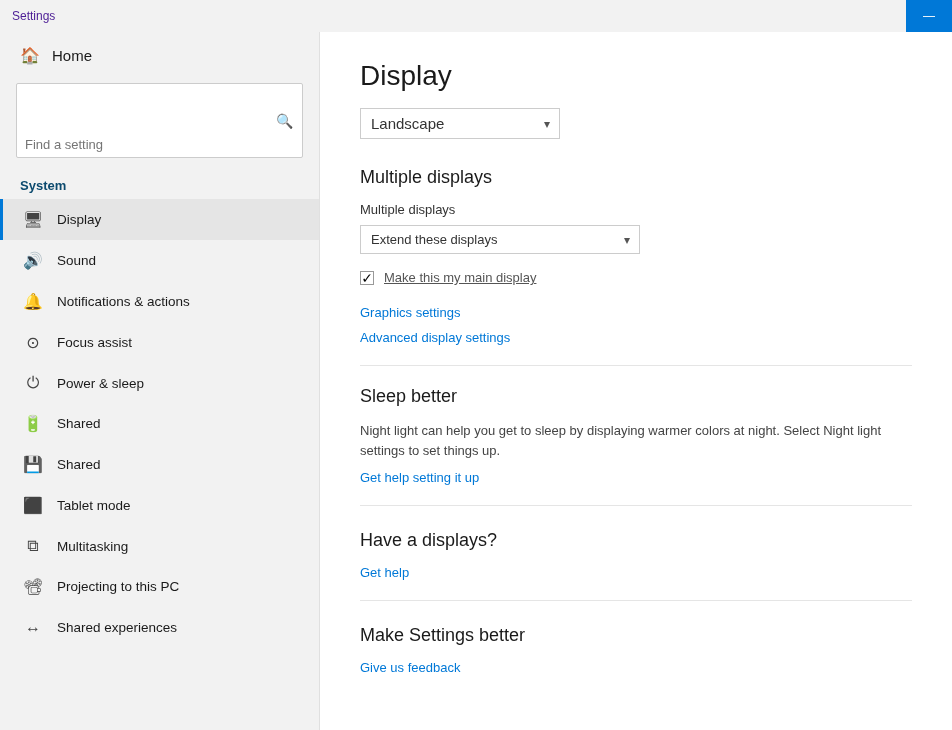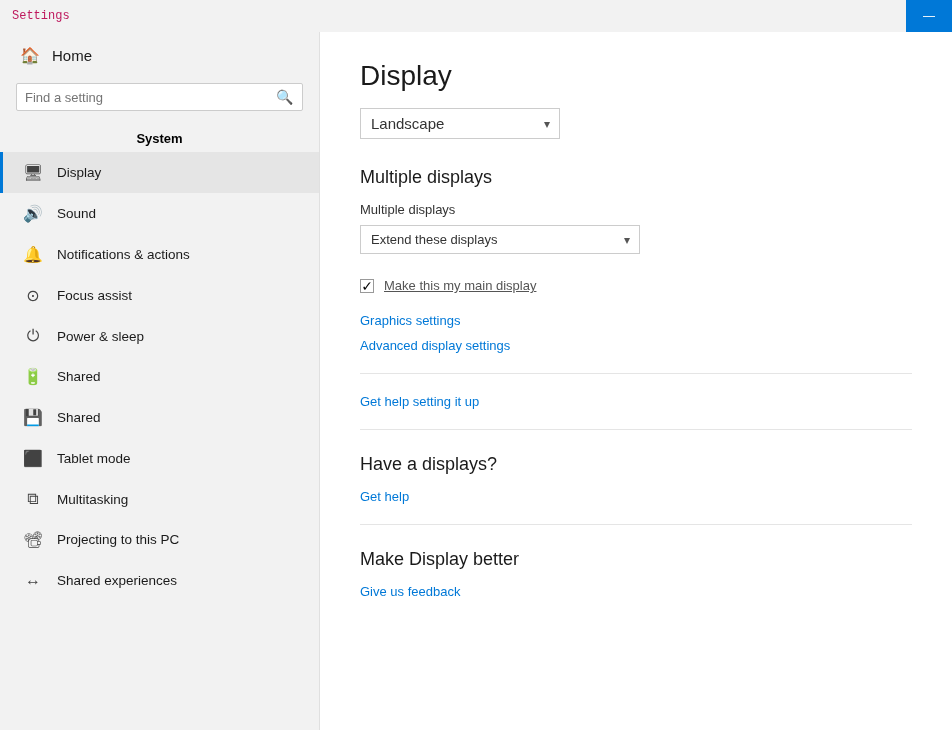--- a/index.html
+++ b/index.html
@@ -18,22 +18,21 @@
     .titlebar {
       height: 32px;
       background: #f2f2f2;
       display: flex;
       align-items: center;
       padding: 0 12px;
       position: relative;
     }
     .titlebar-title {
       font-size: 12px;
-      color: #be185d;
-      font-family: Liberation Mono, monospace;
+      color: #4c1d95;
     }
     .titlebar-controls {
       position: absolute;
       right: 0;
       top: 0;
       display: flex;
     }
     .titlebar-btn {
       width: 46px;
       height: 32px;
@@ -89,35 +88,35 @@
       padding: 5px 8px;
       gap: 8px;
     }
     .search-box input {
       border: none;
       outline: none;
       flex: 1;
       font-size: 13px;
       background: transparent;
       color: #333;
+      margin-top: 48px;
     }
     .search-icon-inner {
       color: #666;
       font-size: 14px;
     }
 
     .sidebar-section-title {
       font-size: 12px;
       font-weight: 600;
-      color: #000000;
+      color: #0c4a6e;
       padding: 8px 20px 6px 20px;
       text-transform: none;
       font-size: 13px;
       font-weight: 700;
-      text-align: center;
     }
 
     .nav-item {
       display: flex;
       align-items: center;
       padding: 11px 20px;
       cursor: pointer;
       gap: 14px;
       color: #1a1a1a;
       font-size: 13.5px;
@@ -187,21 +186,21 @@
 
     .label-text {
       font-size: 13px;
       color: #333;
       margin-bottom: 8px;
     }
 
     .multiple-displays-dropdown {
       position: relative;
       display: inline-block;
-      margin-bottom: 24px;
+      margin-bottom: 16px;
     }
     .multiple-displays-select {
       appearance: none;
       -webkit-appearance: none;
       border: 1px solid #ccc;
       background: white;
       padding: 6px 36px 6px 10px;
       font-size: 13px;
       min-width: 280px;
       cursor: pointer;
@@ -372,32 +371,34 @@
       <span class="checkbox-label">Make this my main display</span>
     </div>
 
     
     <a class="link-text">Graphics settings</a>
     <a class="link-text">Advanced display settings</a>
 
     <hr class="divider">
 
     
+    <h2 class="section-heading">Sleep better</h2>
+    <p class="sleep-desc">Night light can help you get to sleep by displaying warmer colors at night. Select Night light settings to set things up.</p>
     <a class="link-text">Get help setting it up</a>
 
     <hr class="divider">
 
     
     <div class="have-question">
       <h2 class="section-heading">Have a displays?</h2>
       <a class="link-text">Get help</a>
     </div>
 
     <hr class="divider">
 
     
     <div class="make-windows-better">
-      <h2 class="section-heading">Make Display better</h2>
+      <h2 class="section-heading">Make Settings better</h2>
       <a class="link-text">Give us feedback</a>
     </div>
 
   </div>
 </div>
 
 </body></html>

